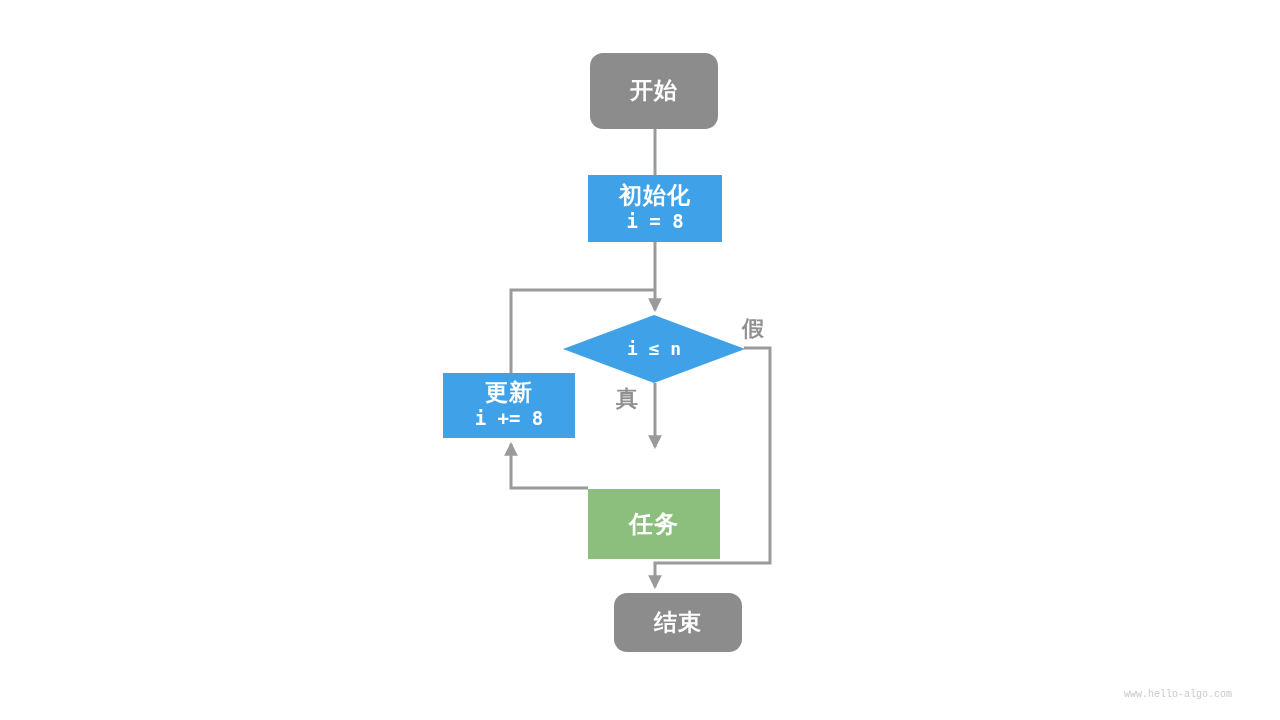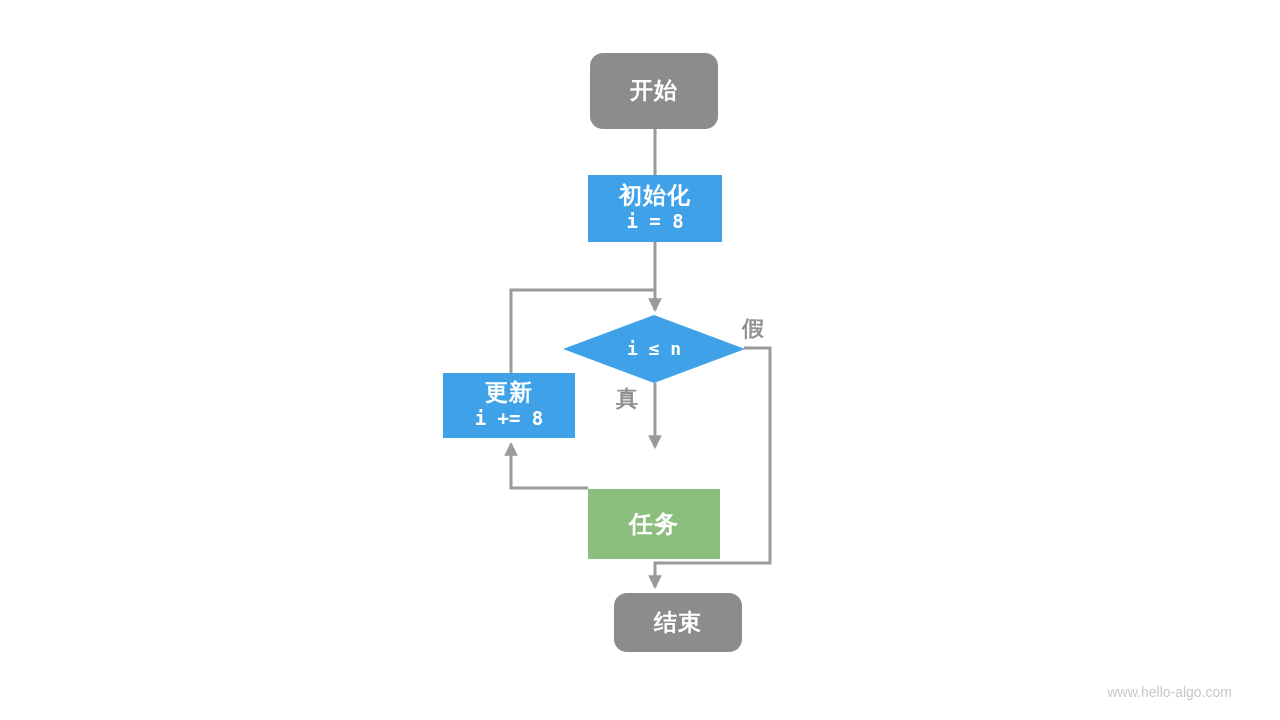--- a/index.html
+++ b/index.html
@@ -97,22 +97,22 @@
     color: var(--edge-label-gray);
     z-index: 3;
     letter-spacing: 1px;
   }
   .edge-label-true  { left: 616px; top: 384px; }
   .edge-label-false { left: 742px; top: 314px; }
   .watermark {
     position: absolute;
     right: 48px;
     bottom: 20px;
-    font-family: Liberation Sans, sans-serif;
-    font-size: 14px;
+    font-family: Liberation Mono, monospace;
+    font-size: 10px;
     color: var(--watermark-gray);
     z-index: 3;
   }
 </style>
 </head>
 <body>
 
 <div class="canvas">
 
 

